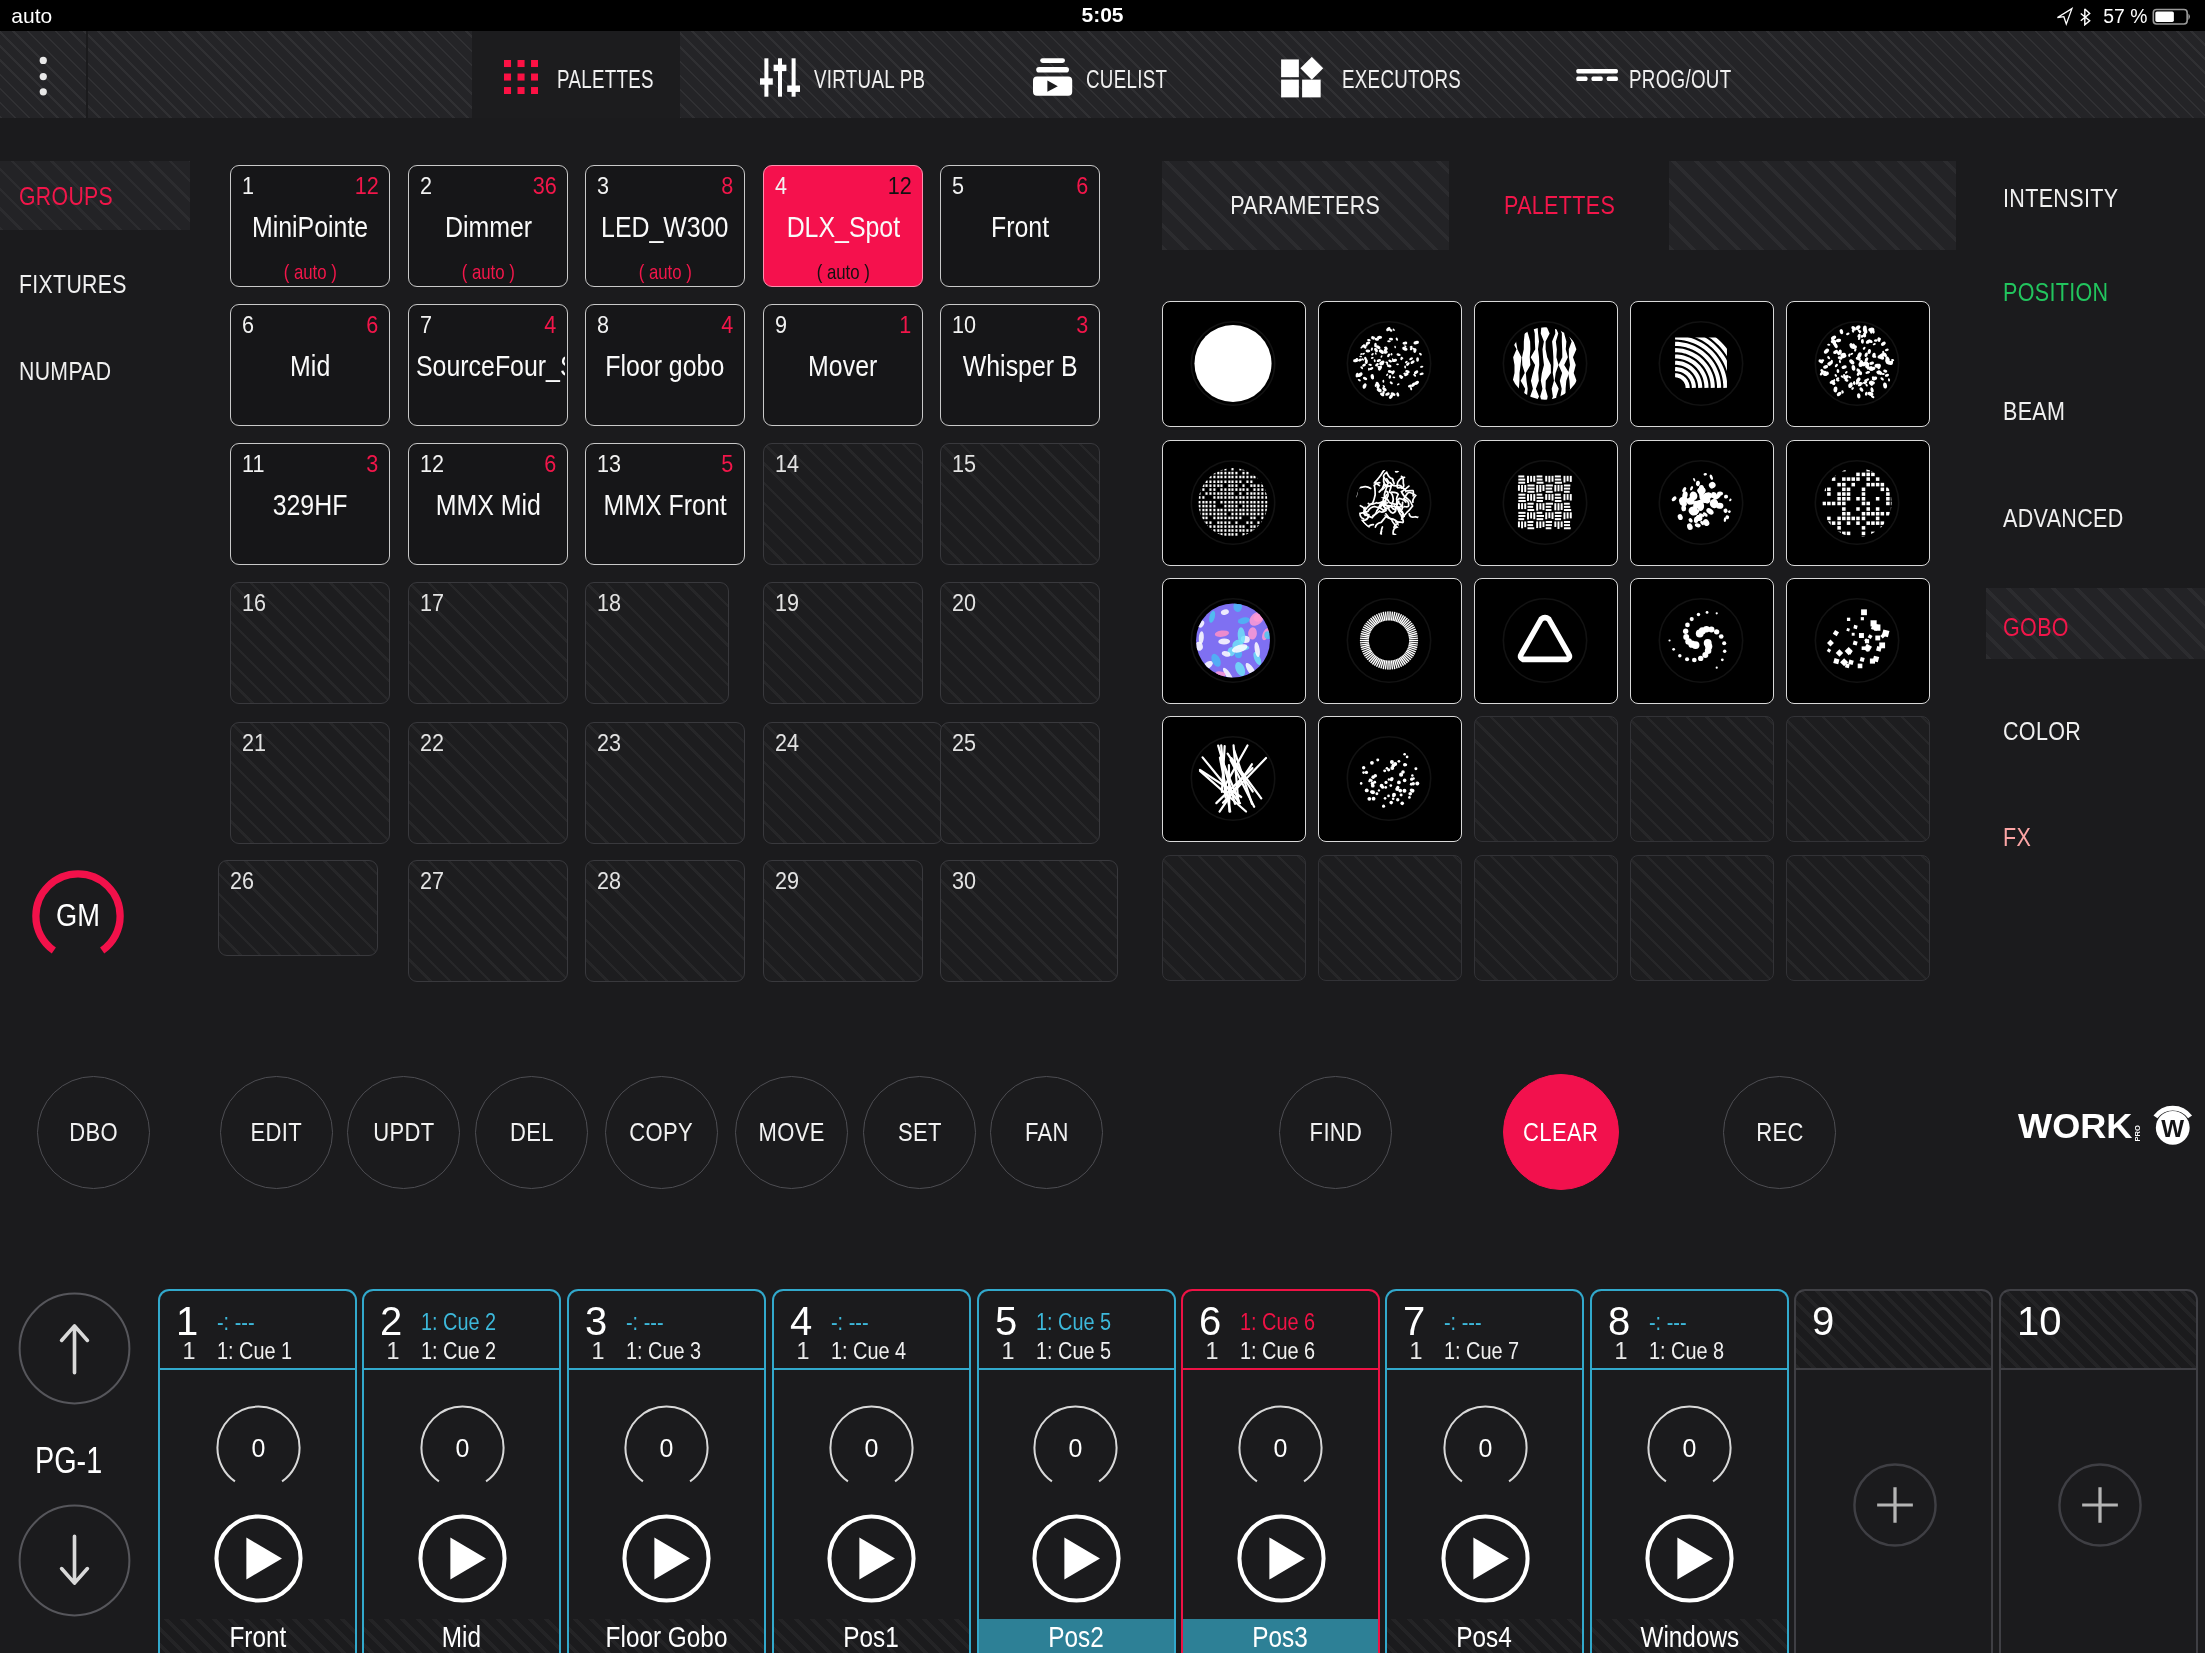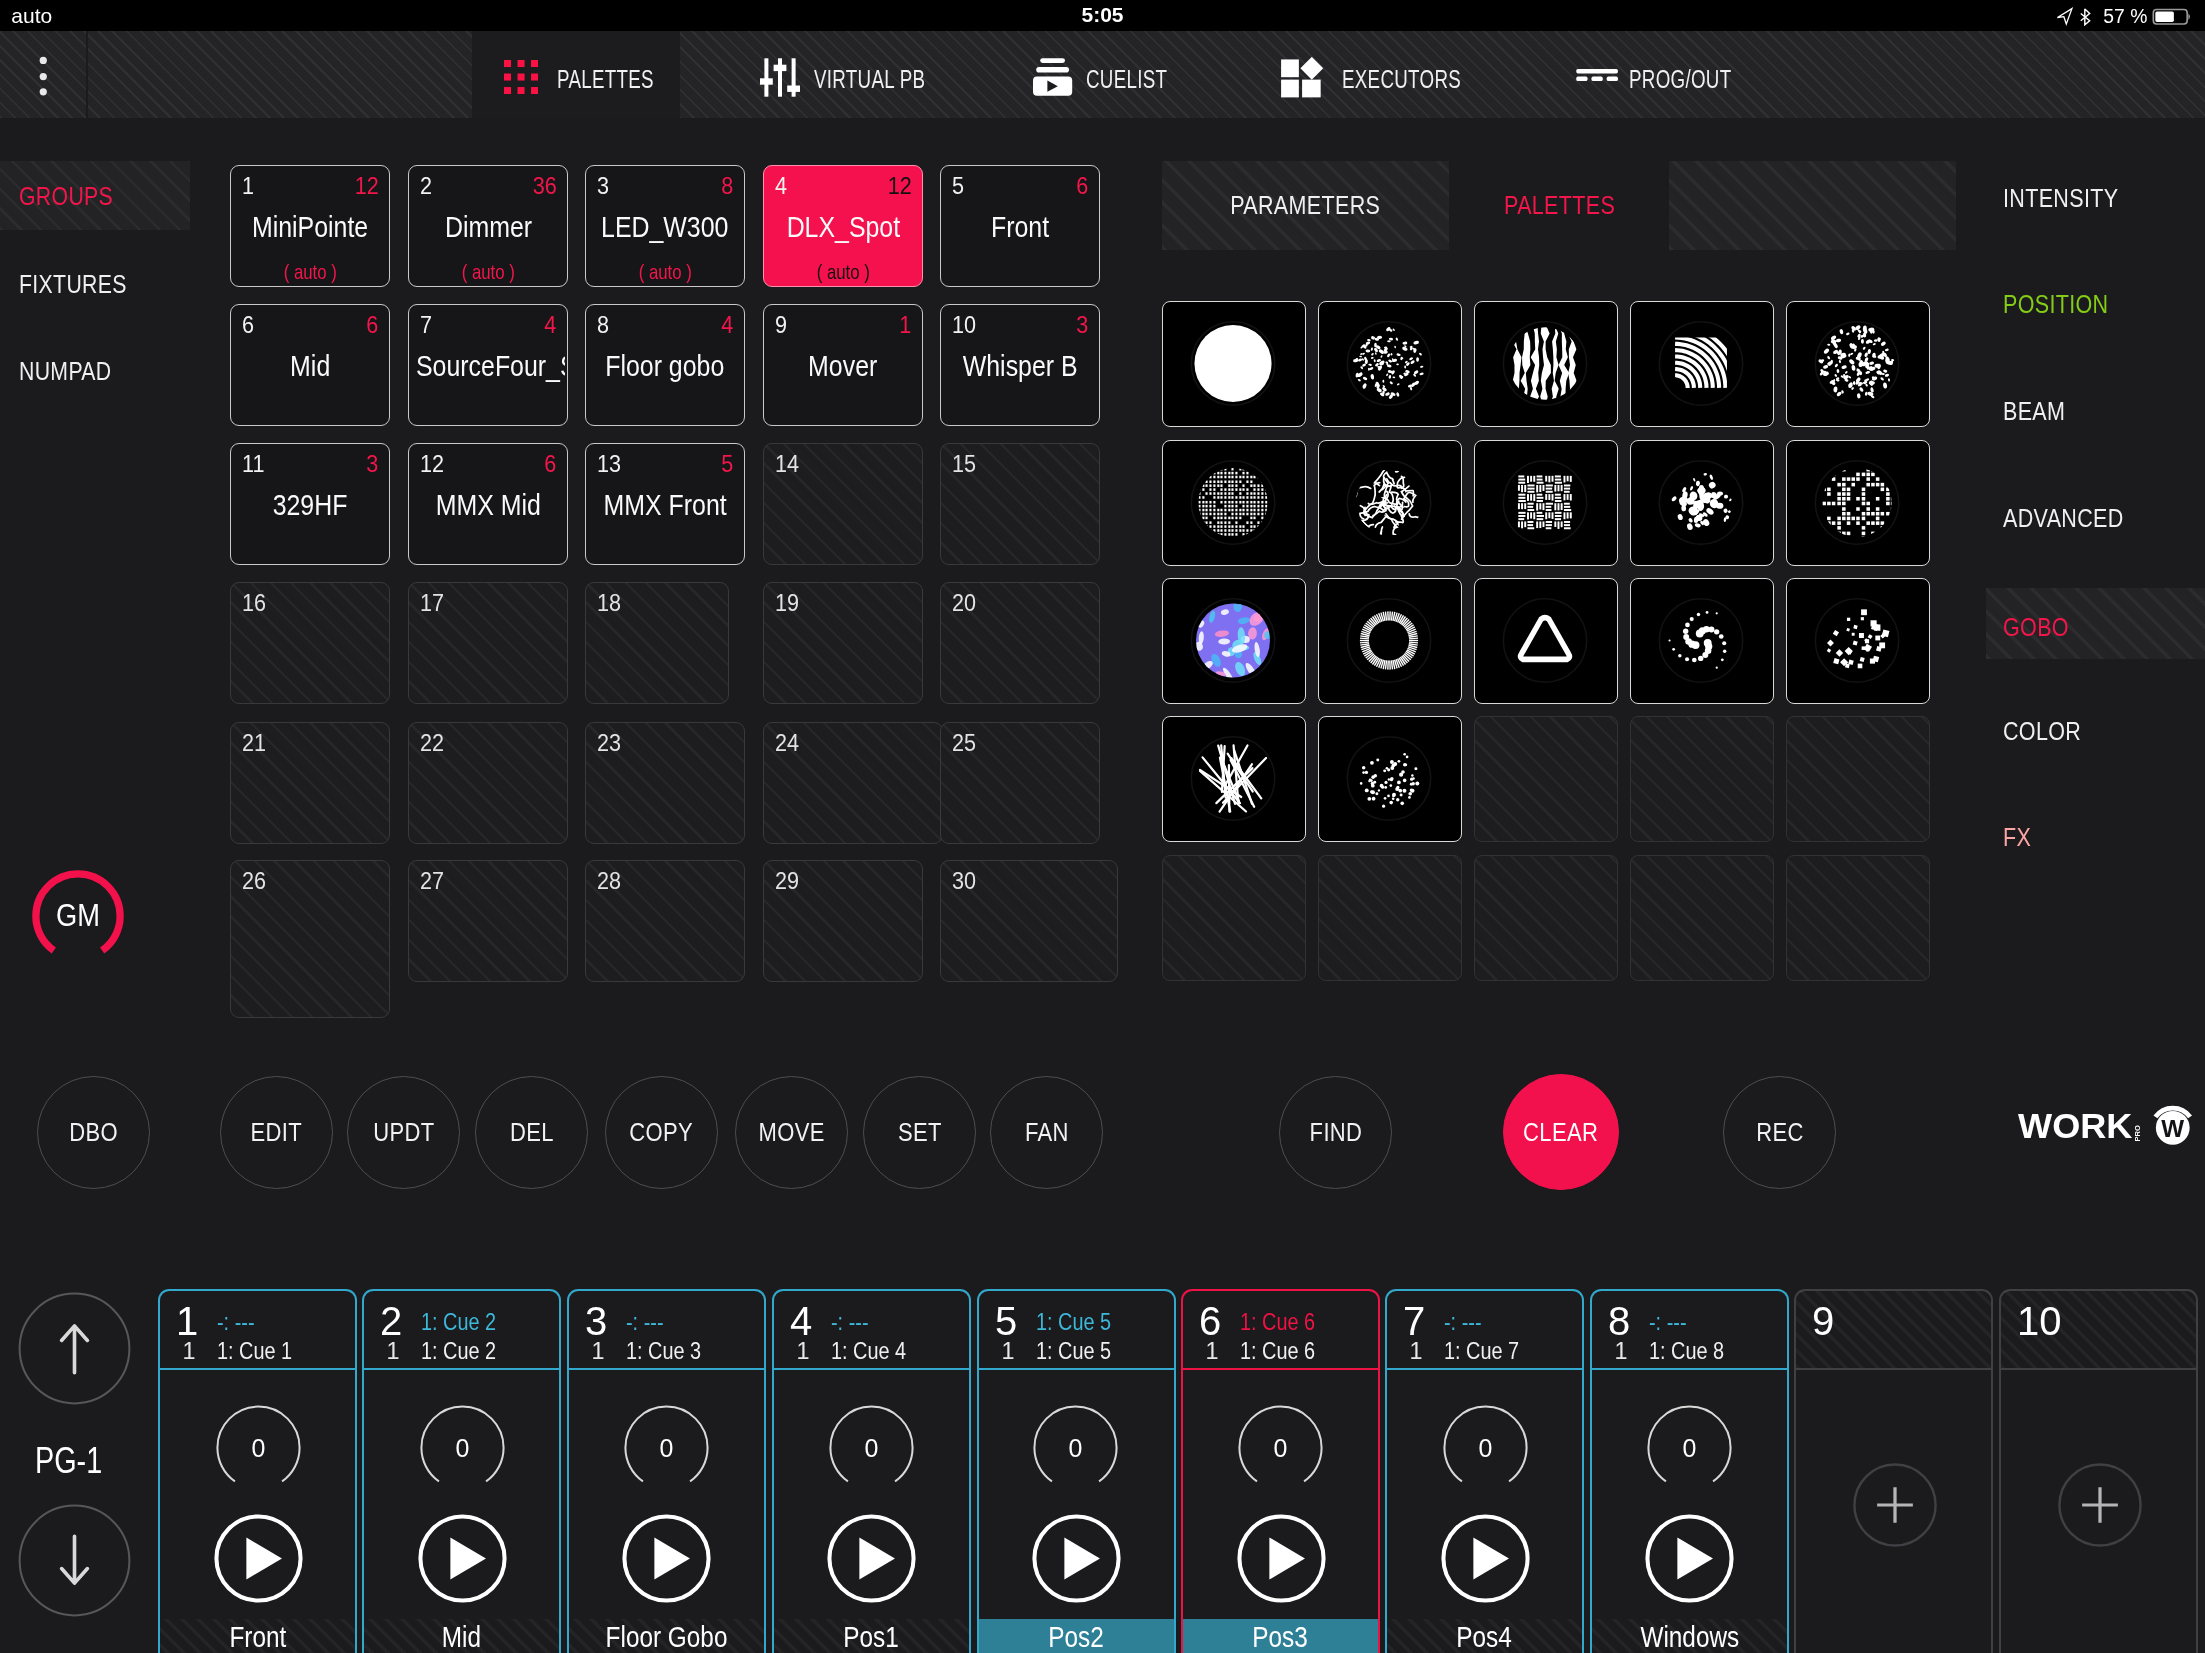--- a/index.html
+++ b/index.html
@@ -195,21 +195,21 @@
   </div>
 <div class="abs gempty stripeC" style="left:585px;top:722px;width:160px;height:122px">
     <div class="num"><span style="display:inline-block;transform:scaleX(0.9);transform-origin:left center;white-space:nowrap">23</span></div>
   </div>
 <div class="abs gempty stripeC" style="left:763px;top:722px;width:180px;height:122px">
     <div class="num"><span style="display:inline-block;transform:scaleX(0.9);transform-origin:left center;white-space:nowrap">24</span></div>
   </div>
 <div class="abs gempty stripeC" style="left:940px;top:722px;width:160px;height:122px">
     <div class="num"><span style="display:inline-block;transform:scaleX(0.9);transform-origin:left center;white-space:nowrap">25</span></div>
   </div>
-<div class="abs gempty stripeC" style="left:230px;top:860px;width:160px;height:158px">
+<div class="abs gempty stripeC" style="left:218px;top:860px;width:160px;height:96px">
     <div class="num"><span style="display:inline-block;transform:scaleX(0.9);transform-origin:left center;white-space:nowrap">26</span></div>
   </div>
 <div class="abs gempty stripeC" style="left:408px;top:860px;width:160px;height:122px">
     <div class="num"><span style="display:inline-block;transform:scaleX(0.9);transform-origin:left center;white-space:nowrap">27</span></div>
   </div>
 <div class="abs gempty stripeC" style="left:585px;top:860px;width:160px;height:122px">
     <div class="num"><span style="display:inline-block;transform:scaleX(0.9);transform-origin:left center;white-space:nowrap">28</span></div>
   </div>
 <div class="abs gempty stripeC" style="left:763px;top:860px;width:160px;height:122px">
     <div class="num"><span style="display:inline-block;transform:scaleX(0.9);transform-origin:left center;white-space:nowrap">29</span></div>
@@ -1502,21 +1502,21 @@
 <div class="abs goboE stripeC" style="left:1474px;top:716px;width:144px;height:126px"></div>
 <div class="abs goboE stripeC" style="left:1630px;top:716px;width:144px;height:126px"></div>
 <div class="abs goboE stripeC" style="left:1786px;top:716px;width:144px;height:126px"></div>
 <div class="abs goboE stripeC" style="left:1162px;top:855px;width:144px;height:126px"></div>
 <div class="abs goboE stripeC" style="left:1318px;top:855px;width:144px;height:126px"></div>
 <div class="abs goboE stripeC" style="left:1474px;top:855px;width:144px;height:126px"></div>
 <div class="abs goboE stripeC" style="left:1630px;top:855px;width:144px;height:126px"></div>
 <div class="abs goboE stripeC" style="left:1786px;top:855px;width:144px;height:126px"></div>
 <div class="abs stripeG" style="left:1986px;top:588px;width:220px;height:71px;background-color:#232326"></div>
 <div class="sideR" style="top:184px;color:#f0f0f0"><span style="display:inline-block;transform:scaleX(0.86);transform-origin:left center;white-space:nowrap">INTENSITY</span></div>
-<div class="sideR" style="top:290px;color:#84cc16"><span style="display:inline-block;transform:scaleX(0.86);transform-origin:left center;white-space:nowrap">POSITION</span></div>
+<div class="sideR" style="top:278px;color:#22c55e"><span style="display:inline-block;transform:scaleX(0.86);transform-origin:left center;white-space:nowrap">POSITION</span></div>
 <div class="sideR" style="top:397px;color:#f0f0f0"><span style="display:inline-block;transform:scaleX(0.86);transform-origin:left center;white-space:nowrap">BEAM</span></div>
 <div class="sideR" style="top:504px;color:#f0f0f0"><span style="display:inline-block;transform:scaleX(0.86);transform-origin:left center;white-space:nowrap">ADVANCED</span></div>
 <div class="sideR" style="top:613px;color:#f2164a"><span style="display:inline-block;transform:scaleX(0.86);transform-origin:left center;white-space:nowrap">GOBO</span></div>
 <div class="sideR" style="top:717px;color:#f0f0f0"><span style="display:inline-block;transform:scaleX(0.86);transform-origin:left center;white-space:nowrap">COLOR</span></div>
 <div class="sideR" style="top:823px;color:#fca5a5"><span style="display:inline-block;transform:scaleX(0.86);transform-origin:left center;white-space:nowrap">FX</span></div>
 <div class="cir" style="left:37px;top:1076px;width:113px;height:113px">
     <span style="display:inline-block;transform:scaleX(0.88);transform-origin:center center;white-space:nowrap">DBO</span>
   </div>
 <div class="cir" style="left:220px;top:1076px;width:113px;height:113px">
     <span style="display:inline-block;transform:scaleX(0.88);transform-origin:center center;white-space:nowrap">EDIT</span>

